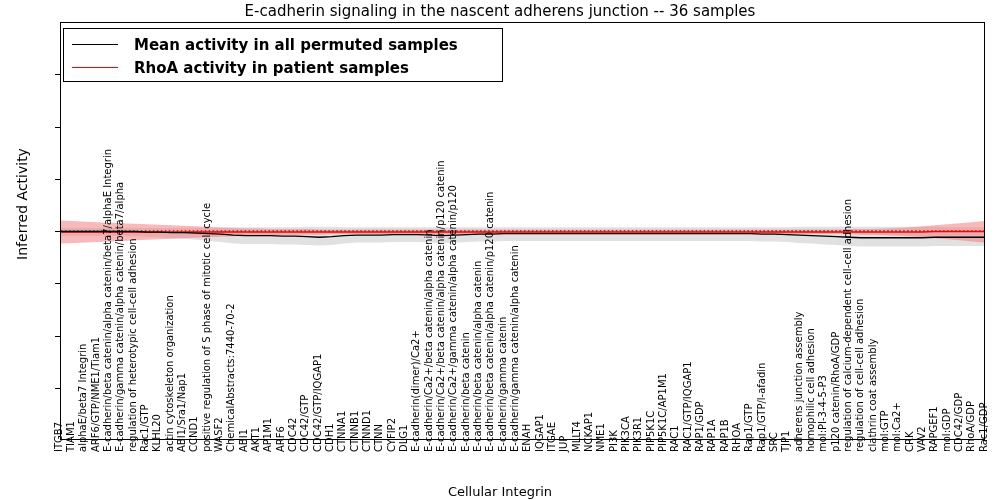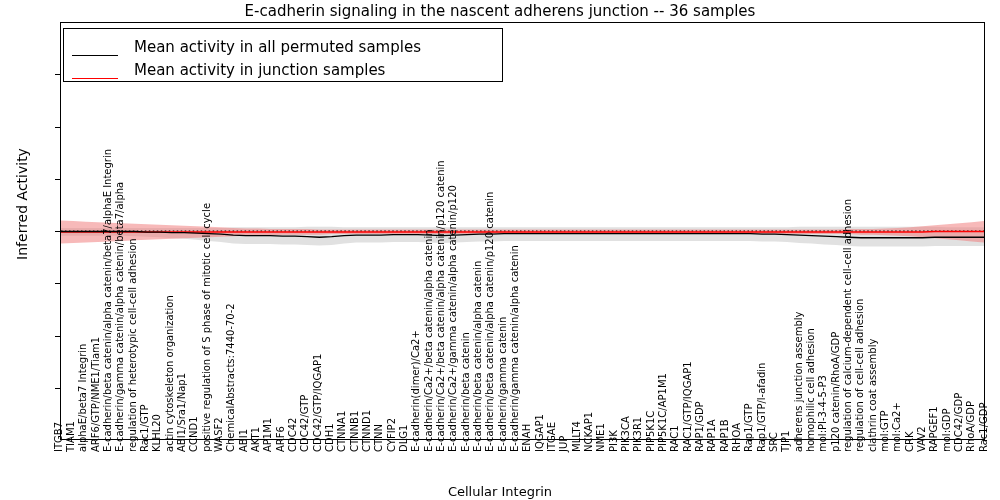--- a/index.html
+++ b/index.html
@@ -35,21 +35,21 @@
     position:absolute;left:0;top:484px;width:1000px;text-align:center;
     font-size:13px;color:#000;
   }
 
   
   #legend{
     position:absolute;left:63px;top:28px;width:440px;height:54px;
     border:1.1px solid #000;background:#fff;box-sizing:border-box;
     padding:4px 8px;
   }
-  .legrow{display:flex;align-items:flex-end;height:23px;}
+  .legrow{display:flex;align-items:center;height:23px;font-weight:bold;}
   .legline{width:46px;height:0;border-top:1.4px solid #000;margin-right:16px;}
   .legline.red{border-top-color:#ff0000;}
   .legtext{font-size:15px;color:#000;}
 </style>
 </head>
 <body>
 
 <div id="fig">
 
   <div id="title">E-cadherin signaling in the nascent adherens junction -- 36 samples</div>
@@ -75,21 +75,21 @@
       </svg>
   </div>
 
   <div id="legend">
     <div class="legrow">
       <span class="legline"></span>
       <span class="legtext">Mean activity in all permuted samples</span>
     </div>
     <div class="legrow">
       <span class="legline red"></span>
-      <span class="legtext">Mean activity in junction samples</span>
+      <span class="legtext">RhoA activity in patient samples</span>
     </div>
   </div>
 
   <div id="xlabels">
       <div class="xlab" style="left: 3.6px; top: 442px;">ITGB7</div>
       <div class="xlab" style="left: 15.9333px; top: 442px;">TIAM1</div>
       <div class="xlab" style="left: 28.2667px; top: 442px;">alphaE/beta7 Integrin</div>
       <div class="xlab" style="left: 40.6px; top: 442px;">ARF6/GTP/NME1/Tiam1</div>
       <div class="xlab" style="left: 52.9333px; top: 442px;">E-cadherin/beta catenin/alpha catenin/beta7/alphaE Integrin</div>
       <div class="xlab" style="left: 65.2667px; top: 442px;">E-cadherin/gamma catenin/alpha catenin/beta7/alpha</div>

